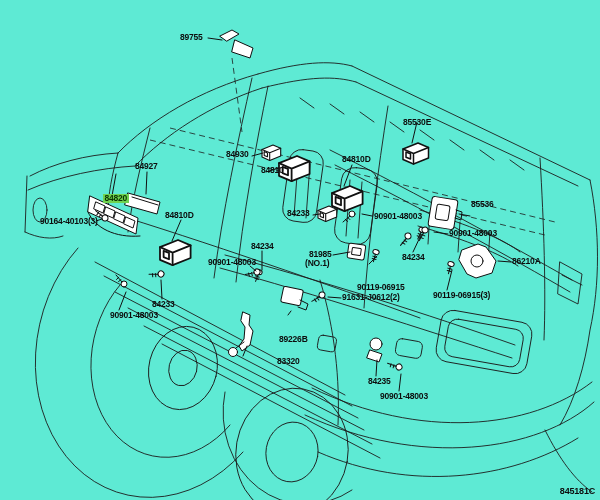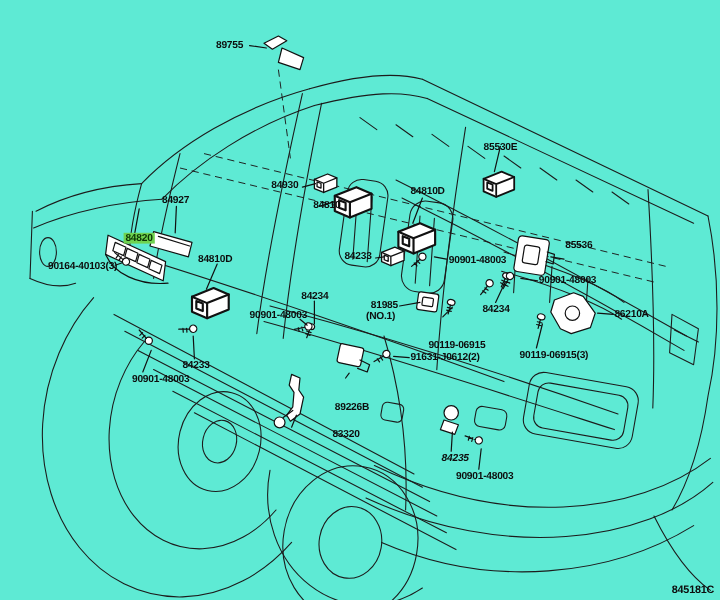--- a/index.html
+++ b/index.html
@@ -217,18 +217,18 @@
       <span class="part-label" style="left: 305px; top: 259px;">(NO.1)</span>
       <span class="part-label" style="left: 357px; top: 283px;">90119-06915</span>
       <span class="part-label" style="left: 402px; top: 253px;">84234</span>
       <span class="part-label" style="left: 512px; top: 257px;">86210A</span>
       <span class="part-label" style="left: 342px; top: 293px; text-align: center;">91631-J0612(2)</span>
       <span class="part-label" style="left: 433px; top: 291px;">90119-06915(3)</span>
       <span class="part-label" style="left: 279px; top: 335px;">89226B</span>
       <span class="part-label" style="left: 152px; top: 300px;">84233</span>
       <span class="part-label" style="left: 110px; top: 311px;">90901-48003</span>
       <span class="part-label" style="left: 234px; top: 357px; margin-left: 43px;">83320</span>
-      <span class="part-label" style="left: 368px; top: 377px; font-style: italic;">84235</span>
+      <span class="part-label" style="left: 368px; top: 377px;">84235</span>
       <span class="part-label" style="left: 380px; top: 392px;">90901-48003</span>
     </div>
 
   <div class="diagram-code">845181C</div>
 </div>
 
 </body></html>

